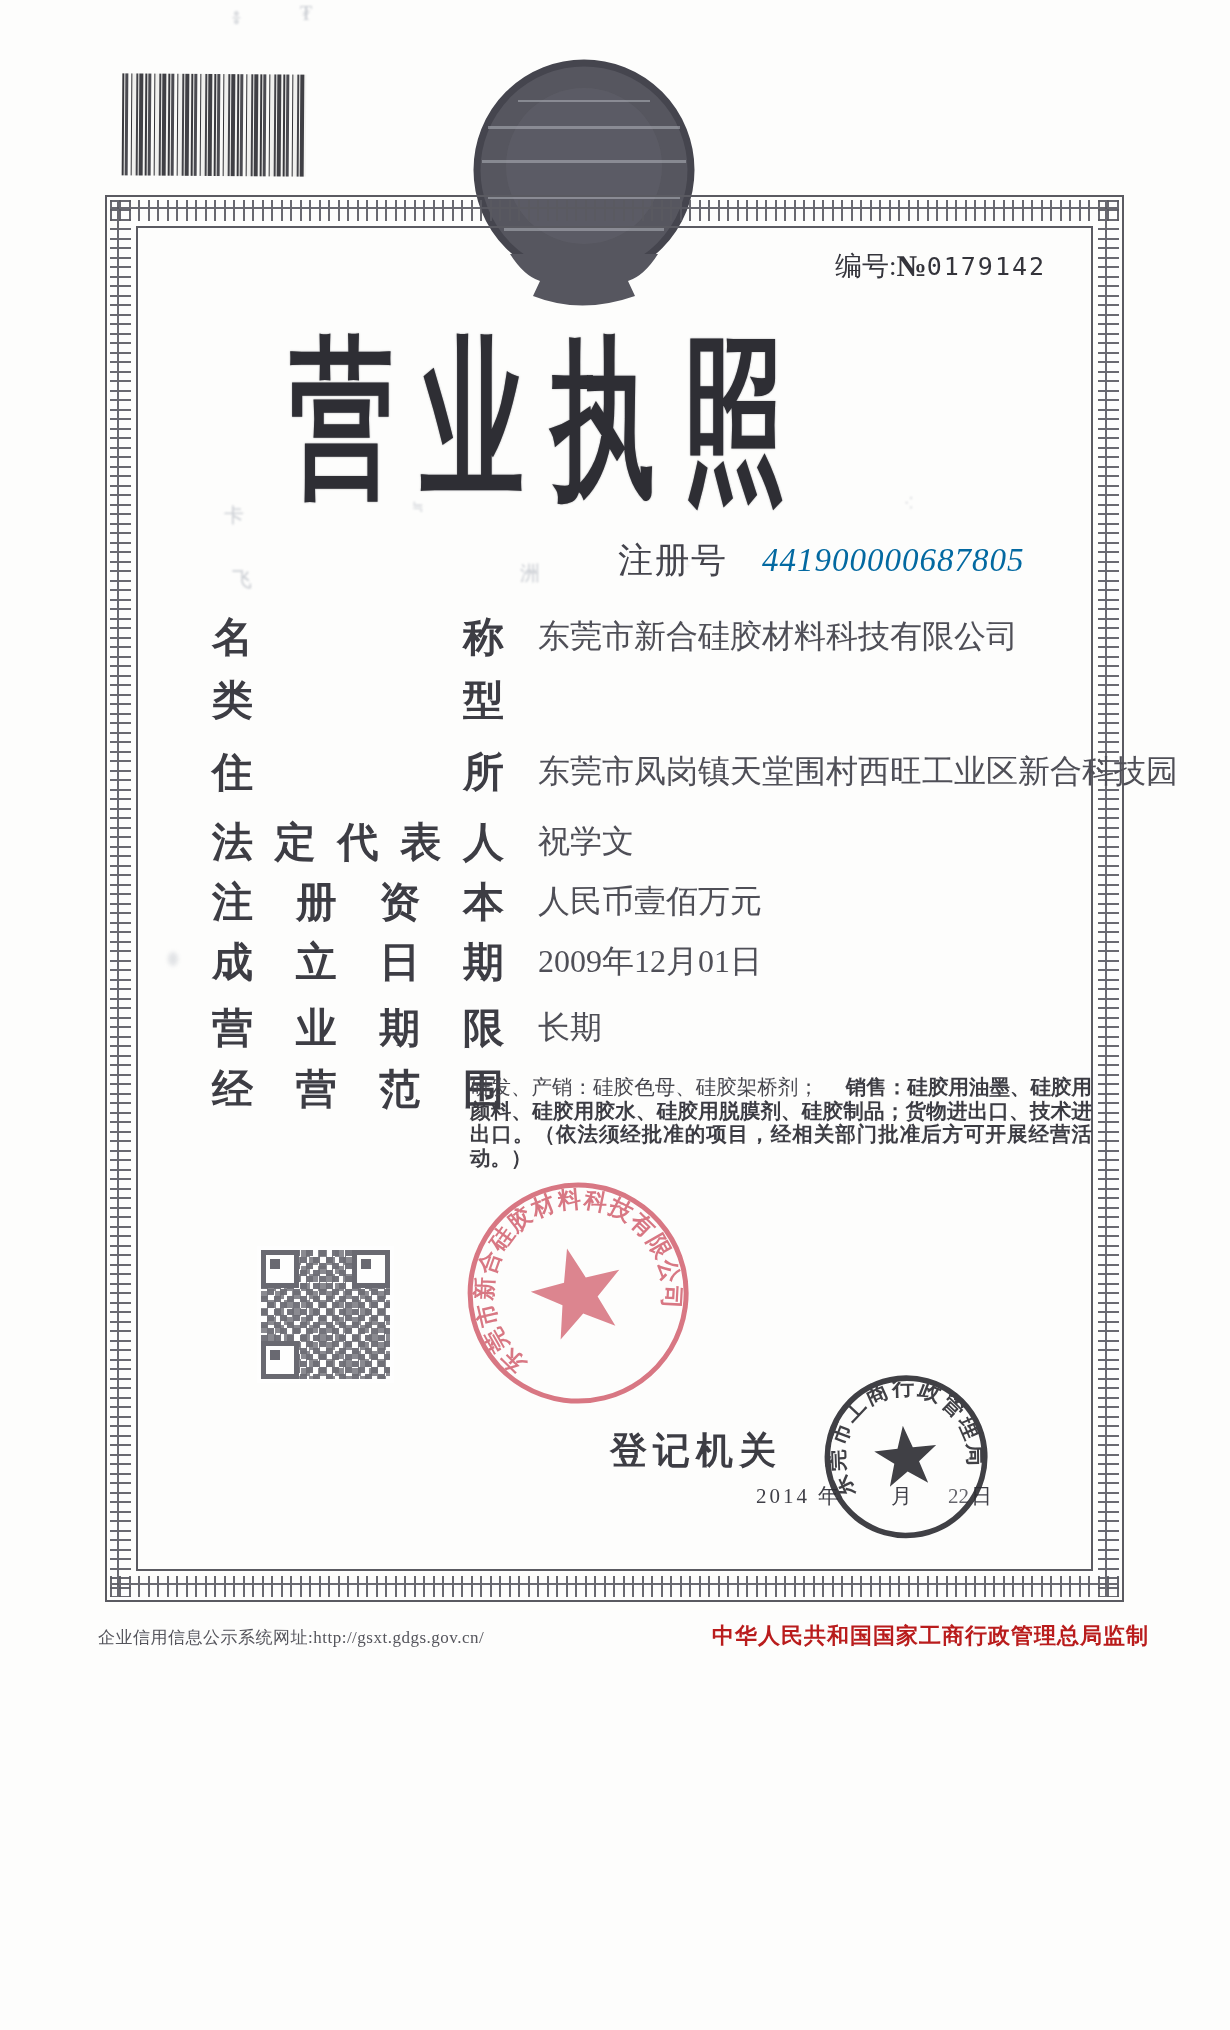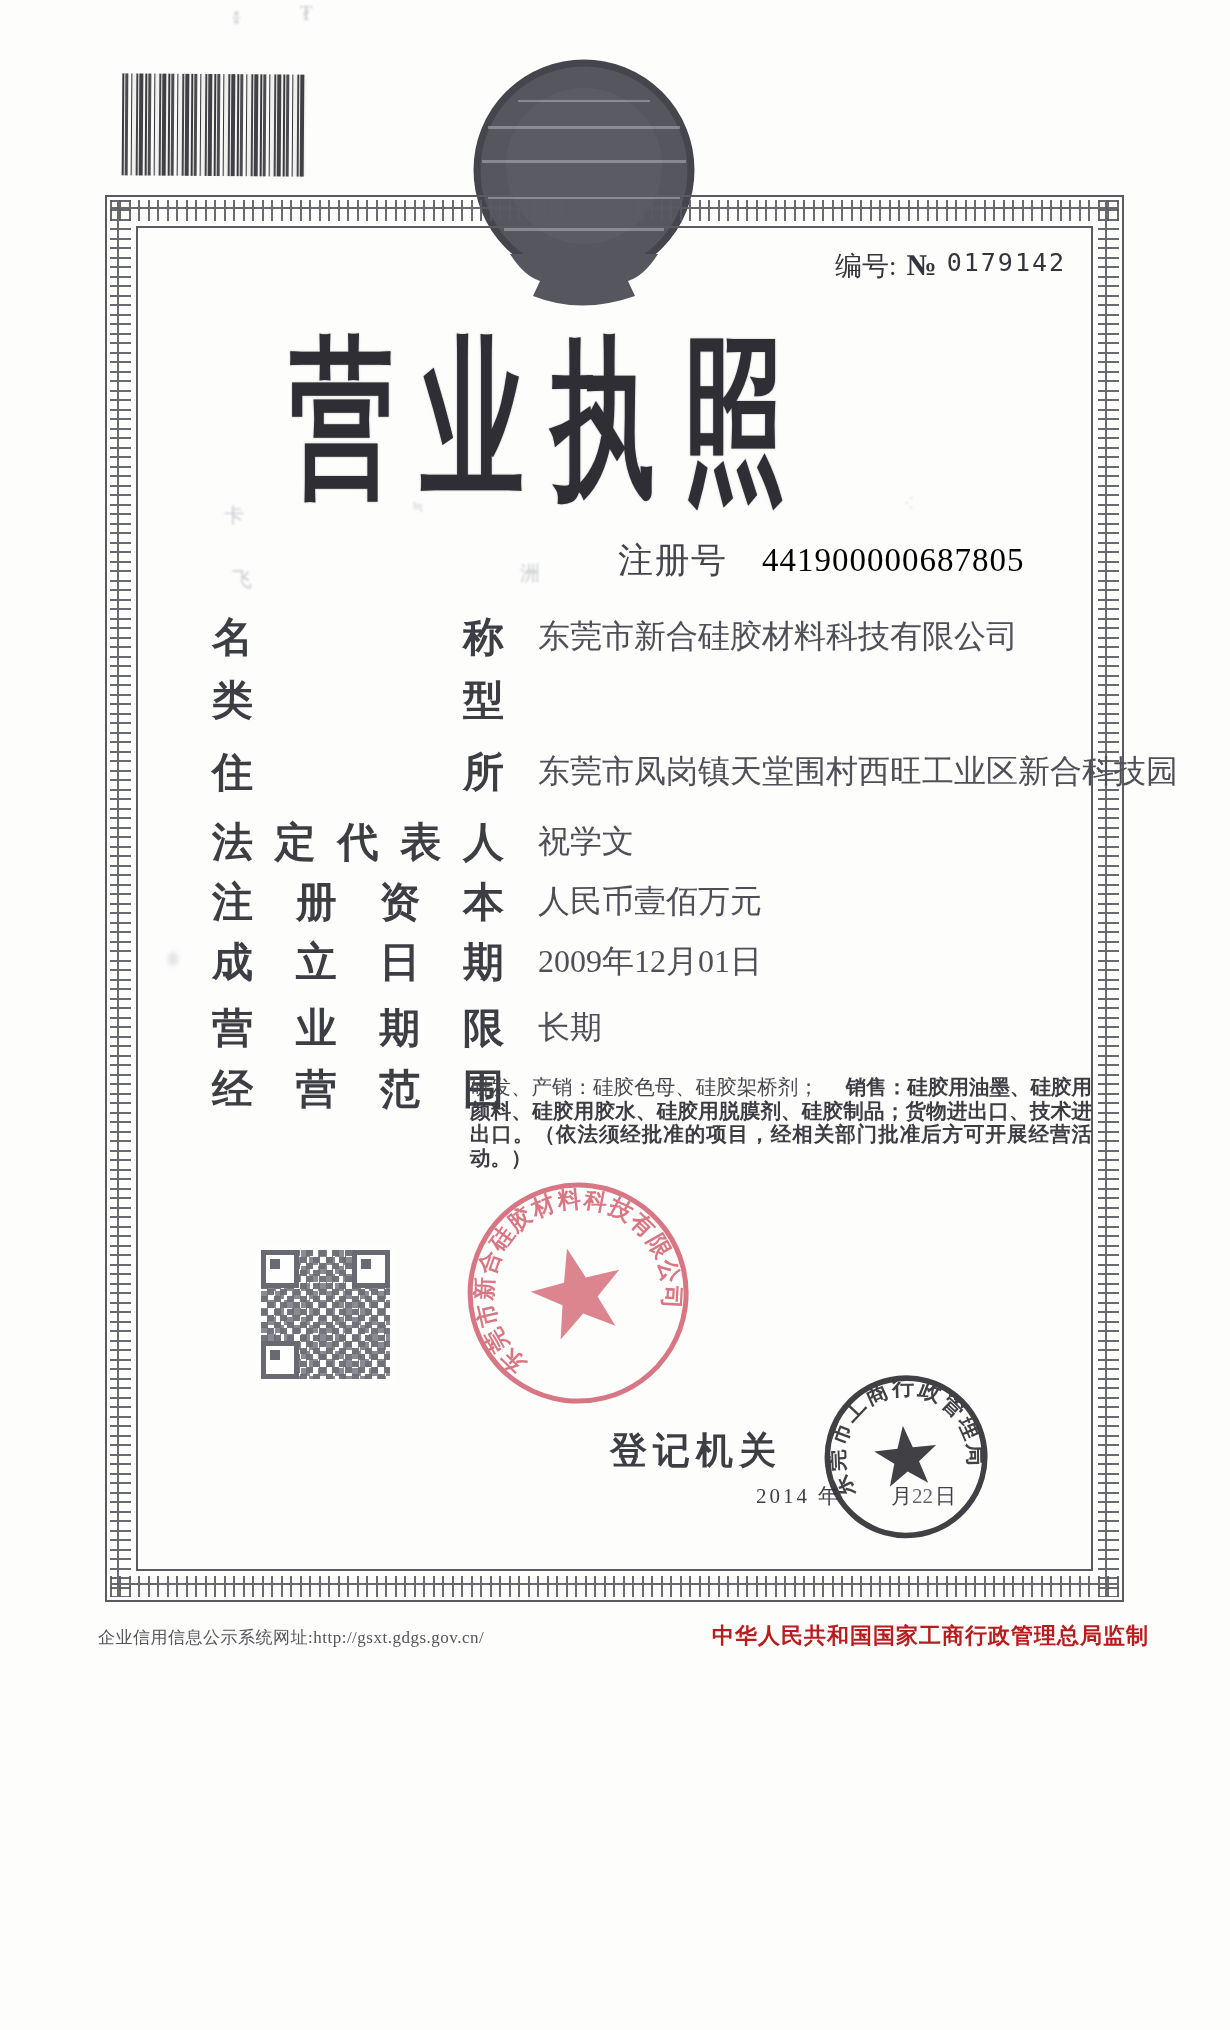--- a/index.html
+++ b/index.html
@@ -36,37 +36,37 @@
       repeating-linear-gradient(180deg,#5a5a61 0 2px,transparent 2px 9px,#5a5a61 9px 11px,transparent 11px 19px),
       repeating-linear-gradient(90deg,transparent 0 7px,#5a5a61 7px 9px,transparent 9px 22px);}
   .band.t{left:3px;right:3px;top:3px;height:21px;}
   .band.b{left:3px;right:3px;bottom:3px;height:21px;}
   .band.l{top:3px;bottom:3px;left:3px;width:21px;}
   .band.r{top:3px;bottom:3px;right:3px;width:21px;}
   .inner-line{position:absolute;inset:29px;border:2px solid #5a5a61;}
 
   
   .serial{left:835px;top:248px;width:250px;height:36px;font-size:27px;color:#34343b;
-          display:flex;align-items:flex-start;gap:10px;font-family:"Liberation Serif",serif;}
+          display:flex;align-items:center;font-family:"Liberation Serif",serif;}
   .serial .sym{font-weight:bold;font-size:30px;}
   .serial .num{letter-spacing:2px;font-family:"DejaVu Sans Mono",monospace;font-size:25px;}
 
   
   .doc-title{
     left:290px;top:332px;font-size:172px;line-height:1;font-weight:800;
     color:#2e2e34;letter-spacing:46px;white-space:nowrap;
     transform:scaleX(.60);transform-origin:left top;
     font-family:"Liberation Sans","DejaVu Sans",sans-serif;
     text-shadow:0 0 2px rgba(46,46,52,.55);
   }
 
   
   .regno-row{left:618px;top:538px;height:44px;display:flex;align-items:center;color:#4a4a52;}
   .regno-label{width:108px;font-size:35px;color:#45454d;}
-  .regno-value{margin-left:36px;font-size:33px;letter-spacing:1px;color:#000000;}
+  .regno-value{margin-left:36px;font-size:33px;letter-spacing:1px;color:#0369a1;font-style:italic;}
 
   
   .field-row{left:212px;height:48px;display:flex;align-items:center;}
   .f-label{width:292px;font-size:41px;color:#3d3d44;font-weight:600;
            font-family:"Liberation Sans","DejaVu Sans",sans-serif;flex:none;}
   .f-value{margin-left:34px;font-size:32px;color:#4f4f57;white-space:nowrap;}
   .scope-label{left:212px;top:1062px;width:292px;font-size:41px;color:#3d3d44;font-weight:600;
            font-family:"Liberation Sans","DejaVu Sans",sans-serif;}
   .scope-text{left:470px;top:1076px;width:622px;font-size:20.5px;line-height:23.5px;
            color:#46464d;text-align:justify;}
@@ -88,21 +88,21 @@
   .authority-seal{left:820px;top:1370px;width:172px;height:172px;transform:rotate(-6deg);opacity:.9;z-index:6;}
 
   
   .registrar{left:610px;top:1426px;width:166px;font-size:37px;color:#3d3d44;font-weight:600;
              font-family:"Liberation Sans","DejaVu Sans",sans-serif;}
   .date-row{left:756px;top:1482px;width:270px;font-size:21px;color:#3f3f47;z-index:3;
             display:flex;align-items:baseline;}
   .date-row .yr{letter-spacing:3px;}
   .date-row .u1{margin-left:8px;}
   .date-row .u2{margin-left:52px;}
-  .date-row .dy{opacity:.8;text-align:right;}
+  .date-row .dy{margin-left:36px;opacity:.8;text-align:right;}
   .date-row .u3{margin-left:2px;}
 
   
   .footer-left{left:98px;top:1626px;font-size:17px;color:#55555c;letter-spacing:.5px;}
   .footer-right{left:712px;top:1621px;font-size:22px;color:#b91c1c;font-weight:600;
                 font-family:"Liberation Sans","DejaVu Sans",sans-serif;letter-spacing:1px;}
 
   
   .artifact{color:#9aa0ac;filter:blur(1.2px);font-size:20px;opacity:.55;}
   .smudge{background:#aeb3bd;border-radius:50%;filter:blur(2px);opacity:.35;}

